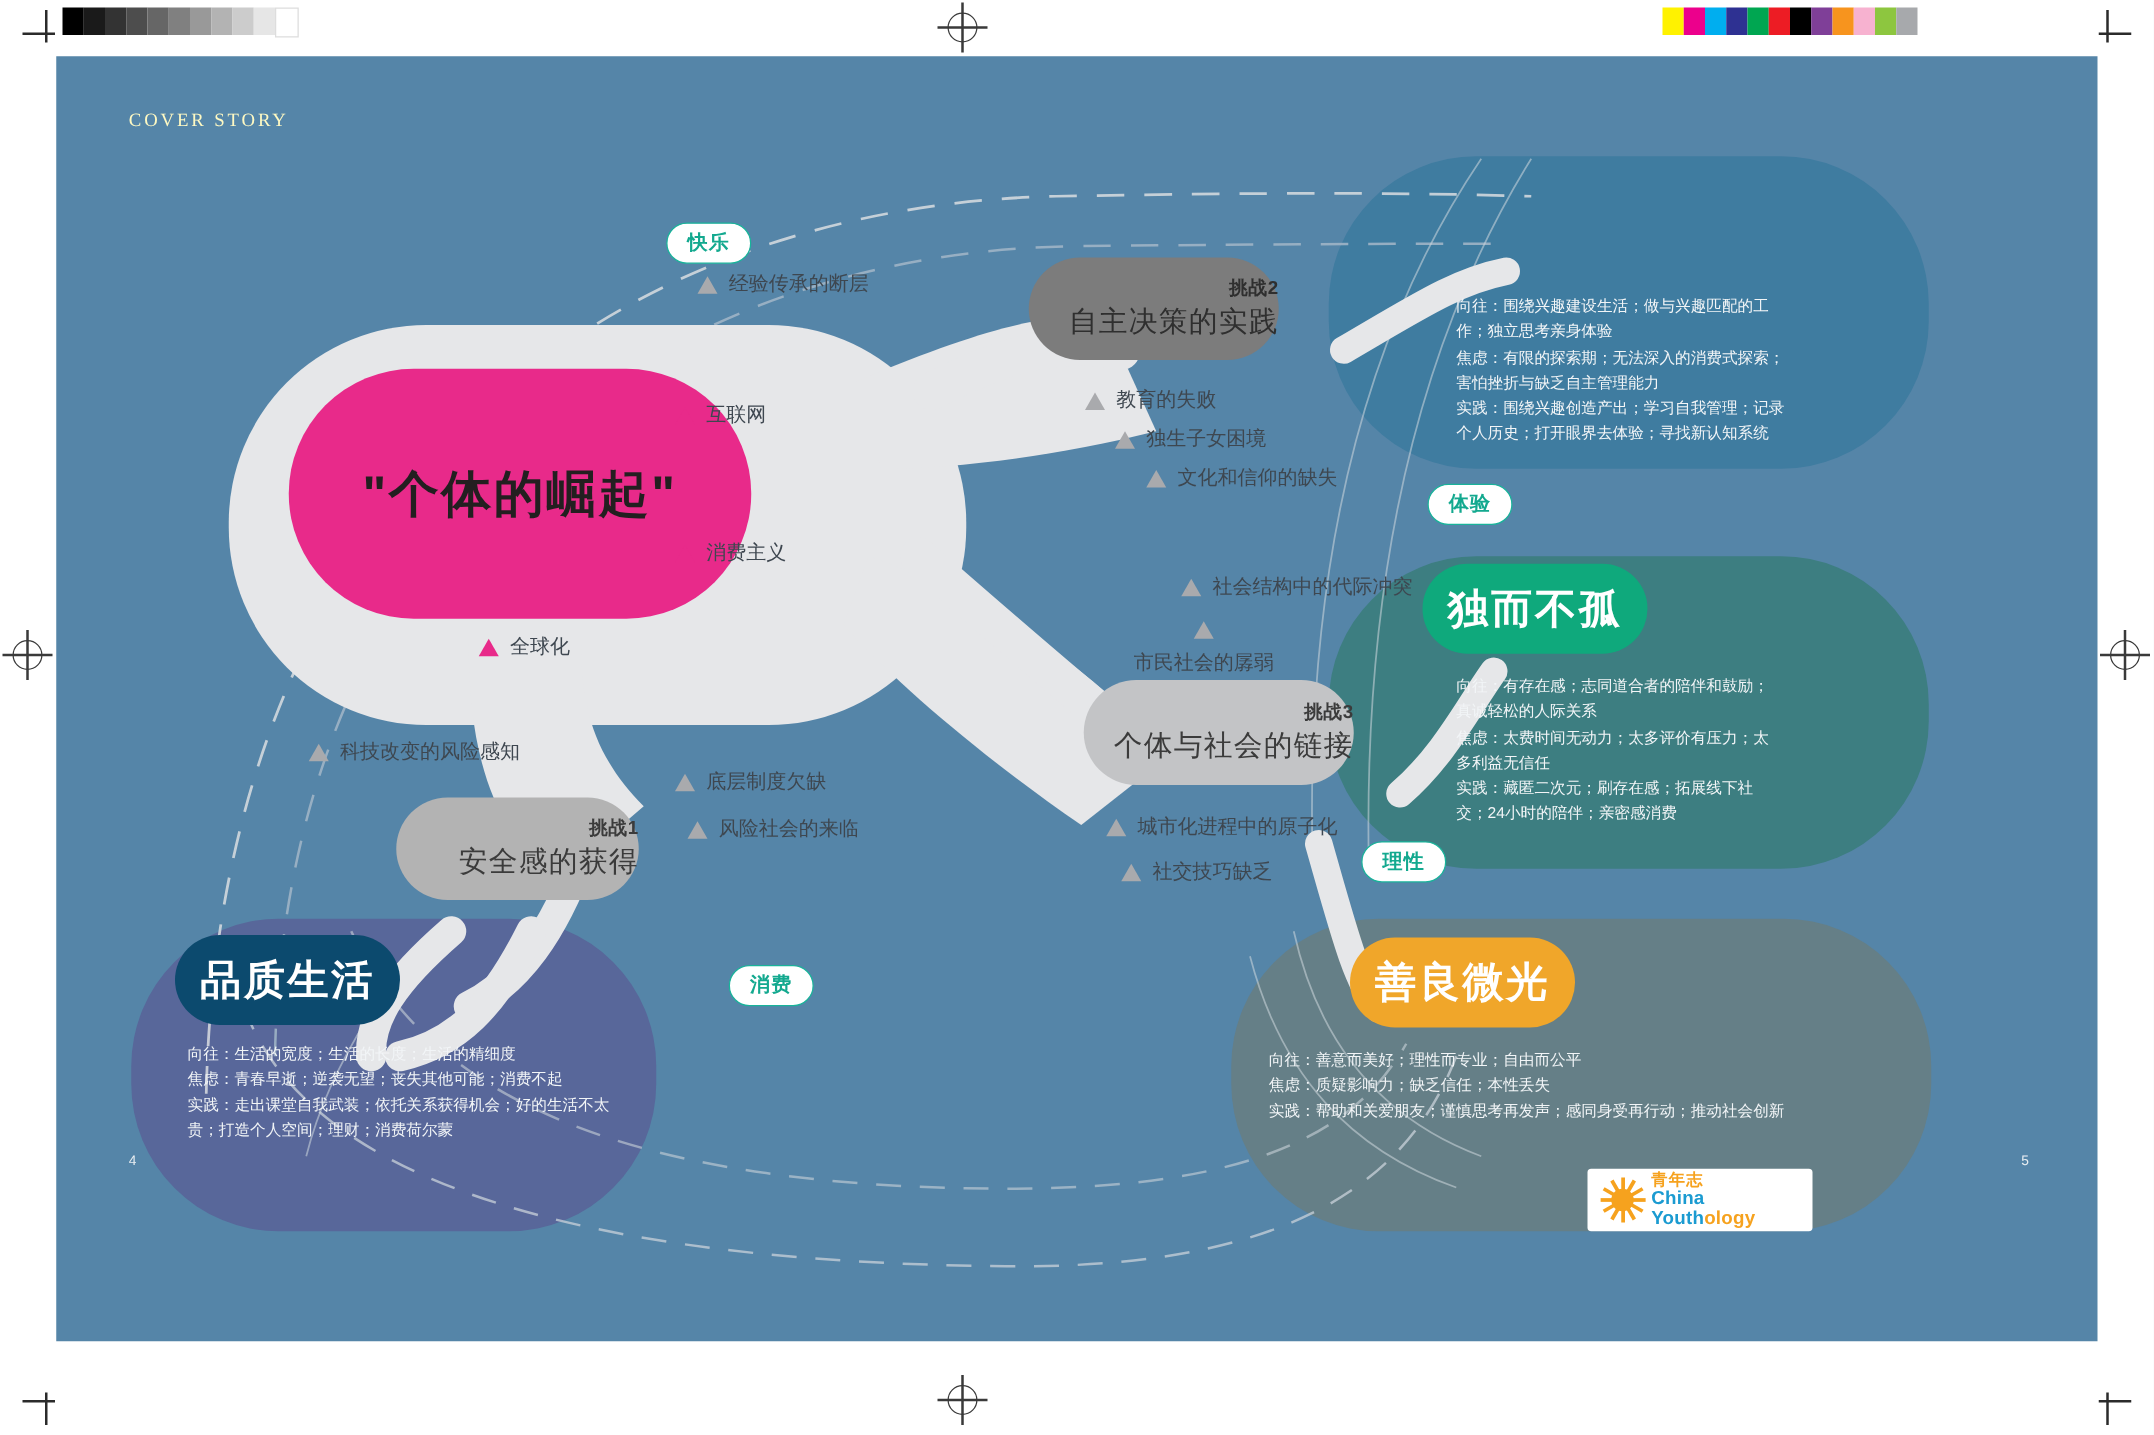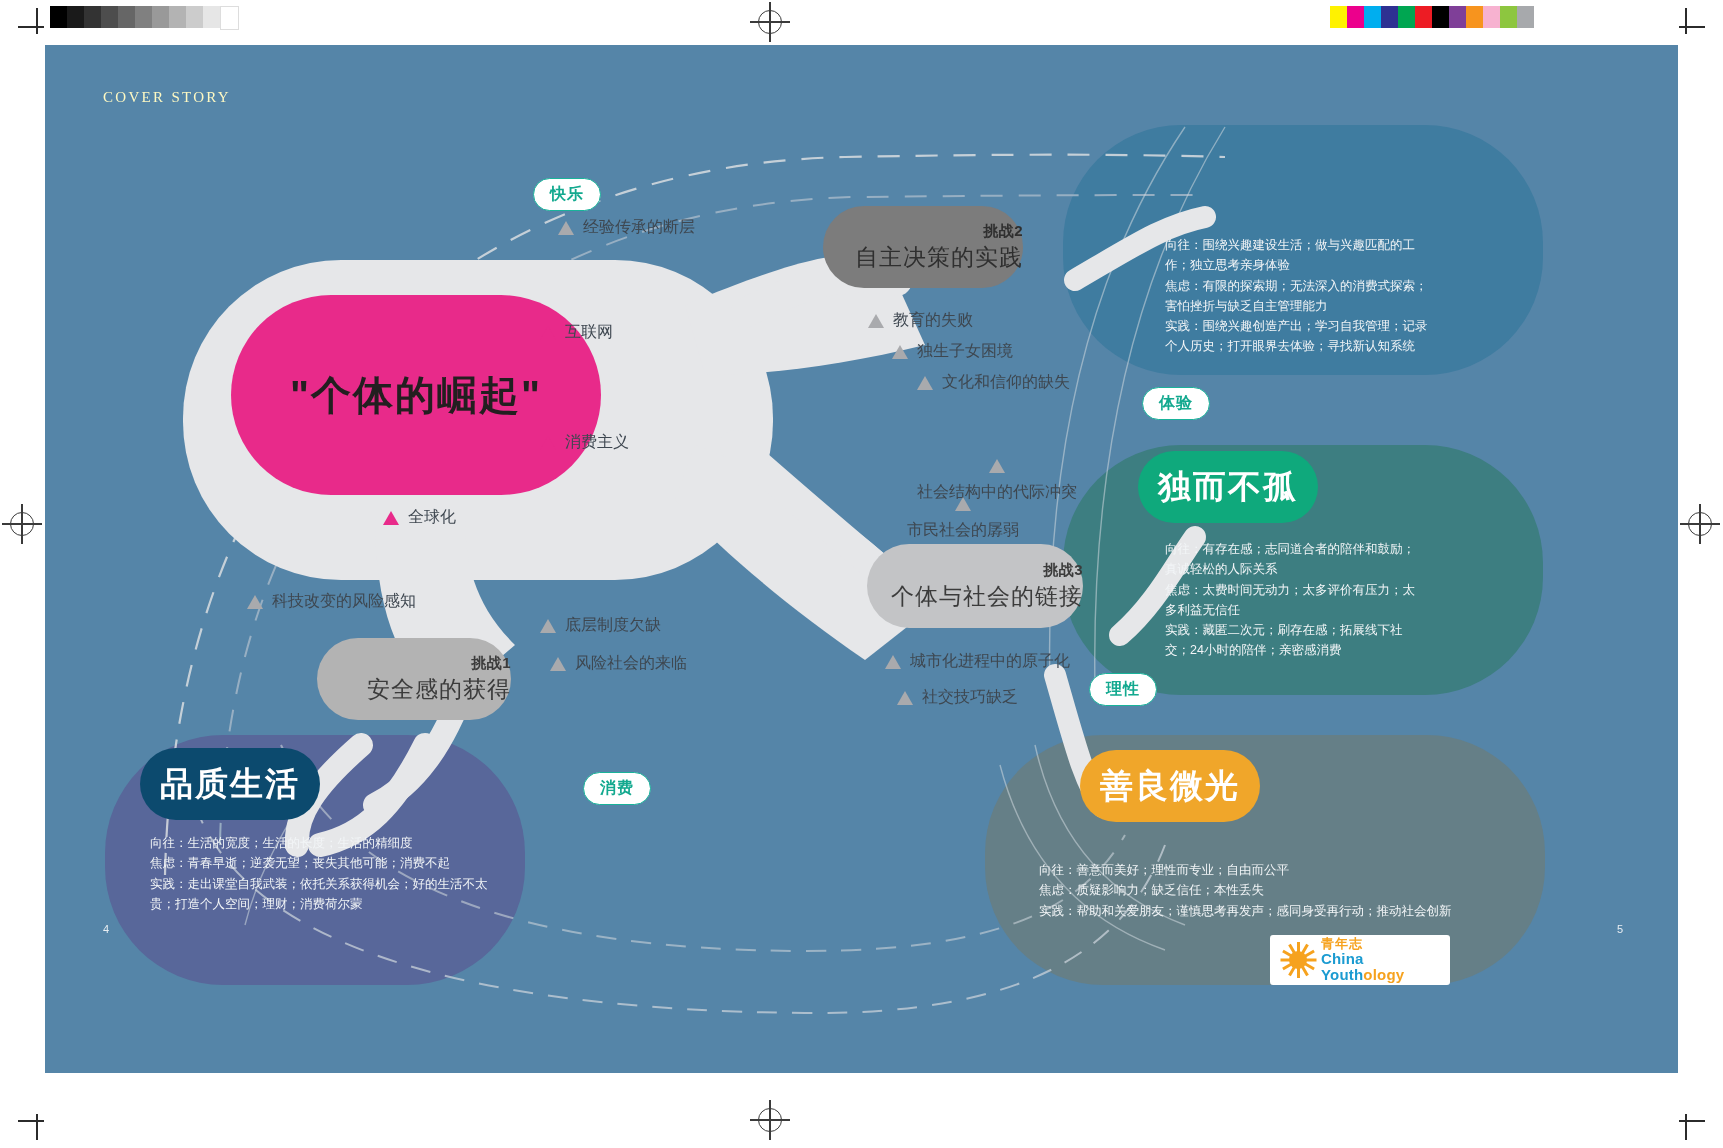--- a/index.html
+++ b/index.html
@@ -232,21 +232,21 @@
       <span>教育的失败</span>
     </div>
     <div class="tri-item" style="left:847px;top:296px;">
       <span class="tri"></span>
       <span>独生子女困境</span>
     </div>
     <div class="tri-item" style="left:872px;top:327px;">
       <span class="tri"></span>
       <span>文化和信仰的缺失</span>
     </div>
-    <div class="tri-item" style="left:872px;top:414px;flex-direction:column;">
+    <div class="tri-item" style="left:900px;top:414px;">
       <span class="tri"></span>
       <span>社会结构中的代际冲突</span>
     </div>
     <div class="tri-item" style="left:862px;top:452px;flex-direction:column;">
       <span class="tri"></span>
       <span>市民社会的孱弱</span>
     </div>
     <div class="tri-item" style="left:202px;top:546px;">
       <span class="tri"></span>
       <span>科技改变的风险感知</span>
@@ -281,21 +281,21 @@
     <div class="desc" style="left:1120px;top:494px;width:270px;">向往：有存在感；志同道合者的陪伴和鼓励；
 真诚轻松的人际关系
 焦虑：太费时间无动力；太多评价有压力；太
 多利益无信任
 实践：藏匿二次元；刷存在感；拓展线下社
 交；24小时的陪伴；亲密感消费</div>
 
     <div class="pill" style="left:1035px;top:705px;width:180px;height:72px;background:#f0a62a;font-size:33px;">
       <span>善良微光</span>
     </div>
-    <div class="desc" style="left:970px;top:815px;width:420px;margin-left:24px;">向往：善意而美好；理性而专业；自由而公平
+    <div class="desc" style="left:970px;top:793px;width:420px;">向往：善意而美好；理性而专业；自由而公平
 焦虑：质疑影响力；缺乏信任；本性丢失
 实践：帮助和关爱朋友；谨慎思考再发声；感同身受再行动；推动社会创新</div>
 
     <div class="pill" style="left:95px;top:703px;width:180px;height:72px;background:#0c4a6e;font-size:33px;">
       <span>品质生活</span>
     </div>
     <div class="desc" style="left:105px;top:788px;width:350px;">向往：生活的宽度；生活的长度；生活的精细度
 焦虑：青春早逝；逆袭无望；丧失其他可能；消费不起
 实践：走出课堂自我武装；依托关系获得机会；好的生活不太
 贵；打造个人空间；理财；消费荷尔蒙</div>

